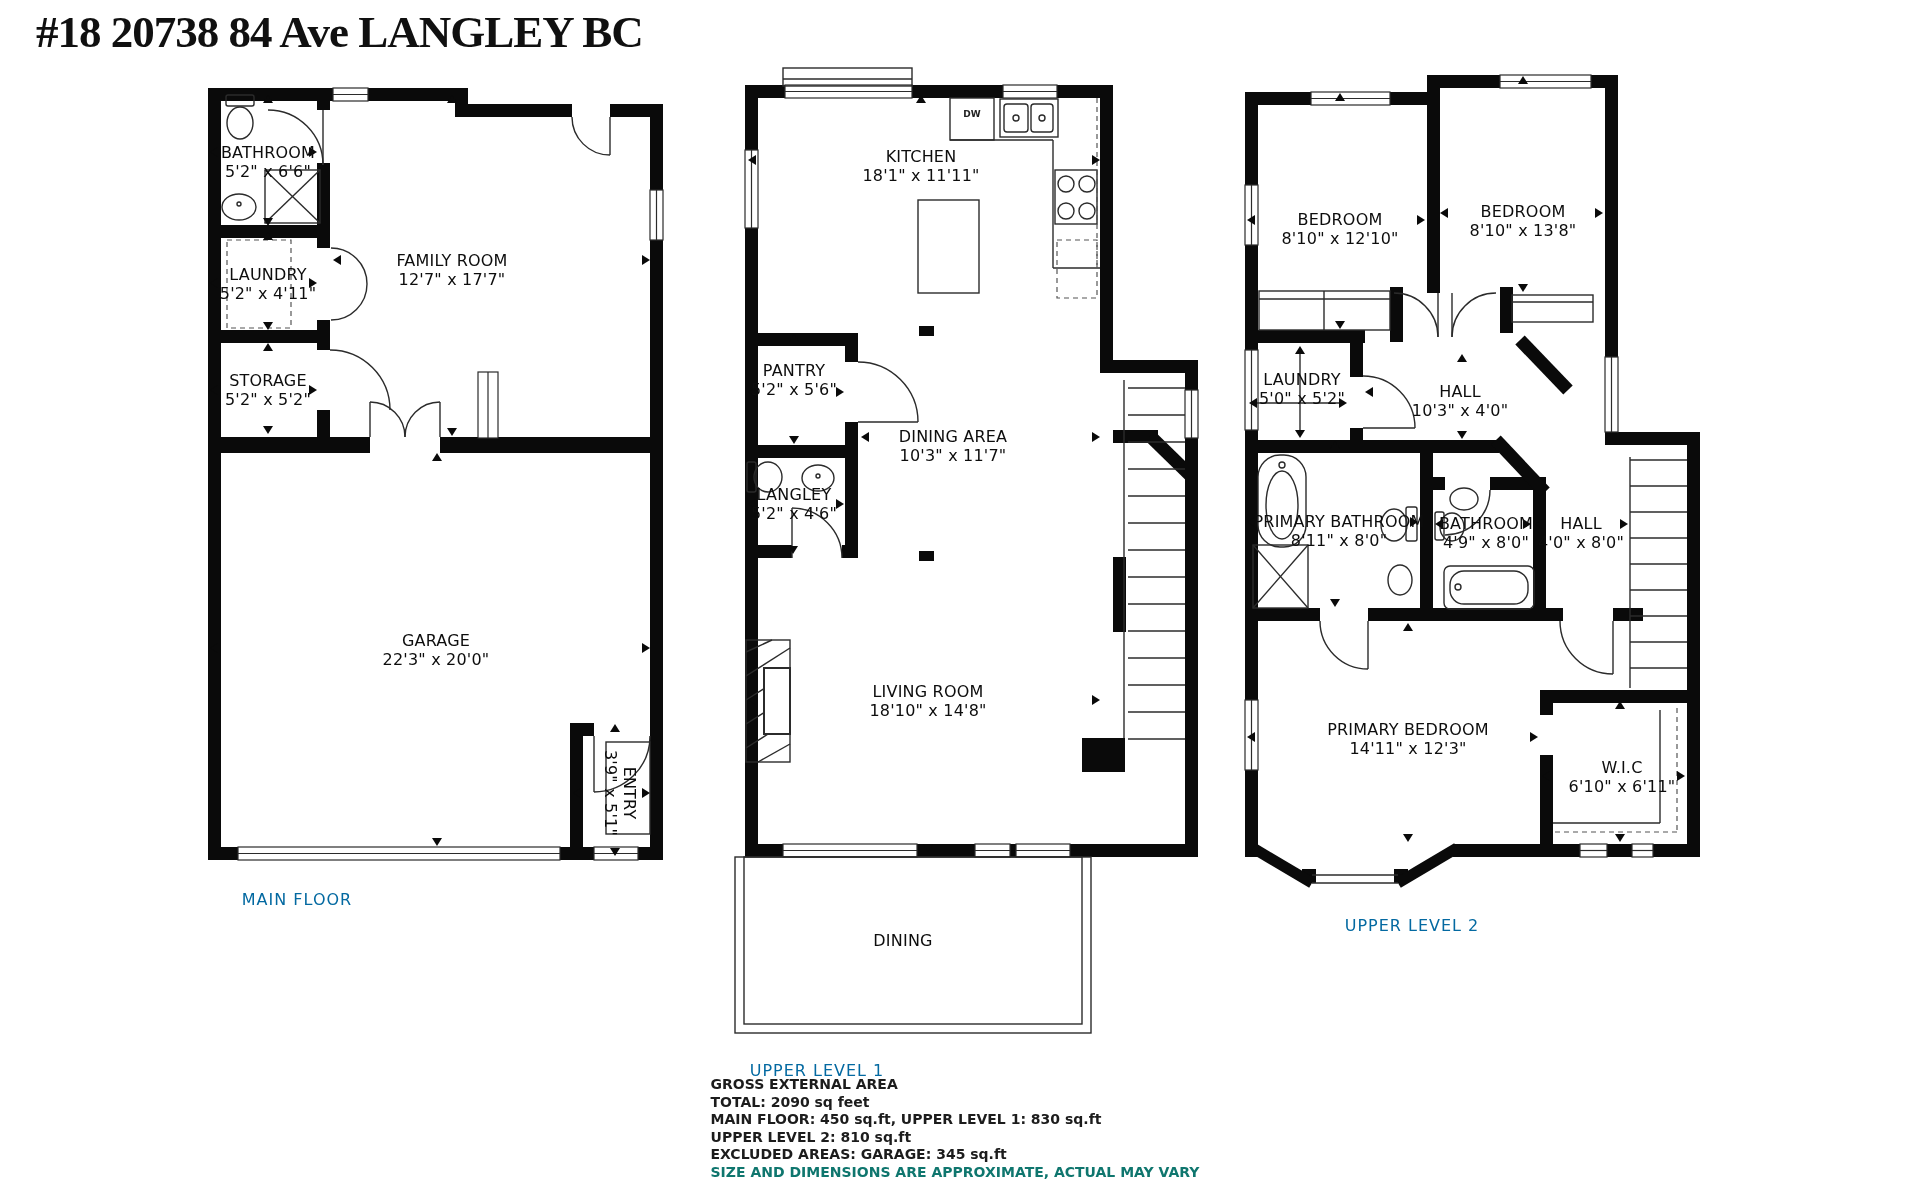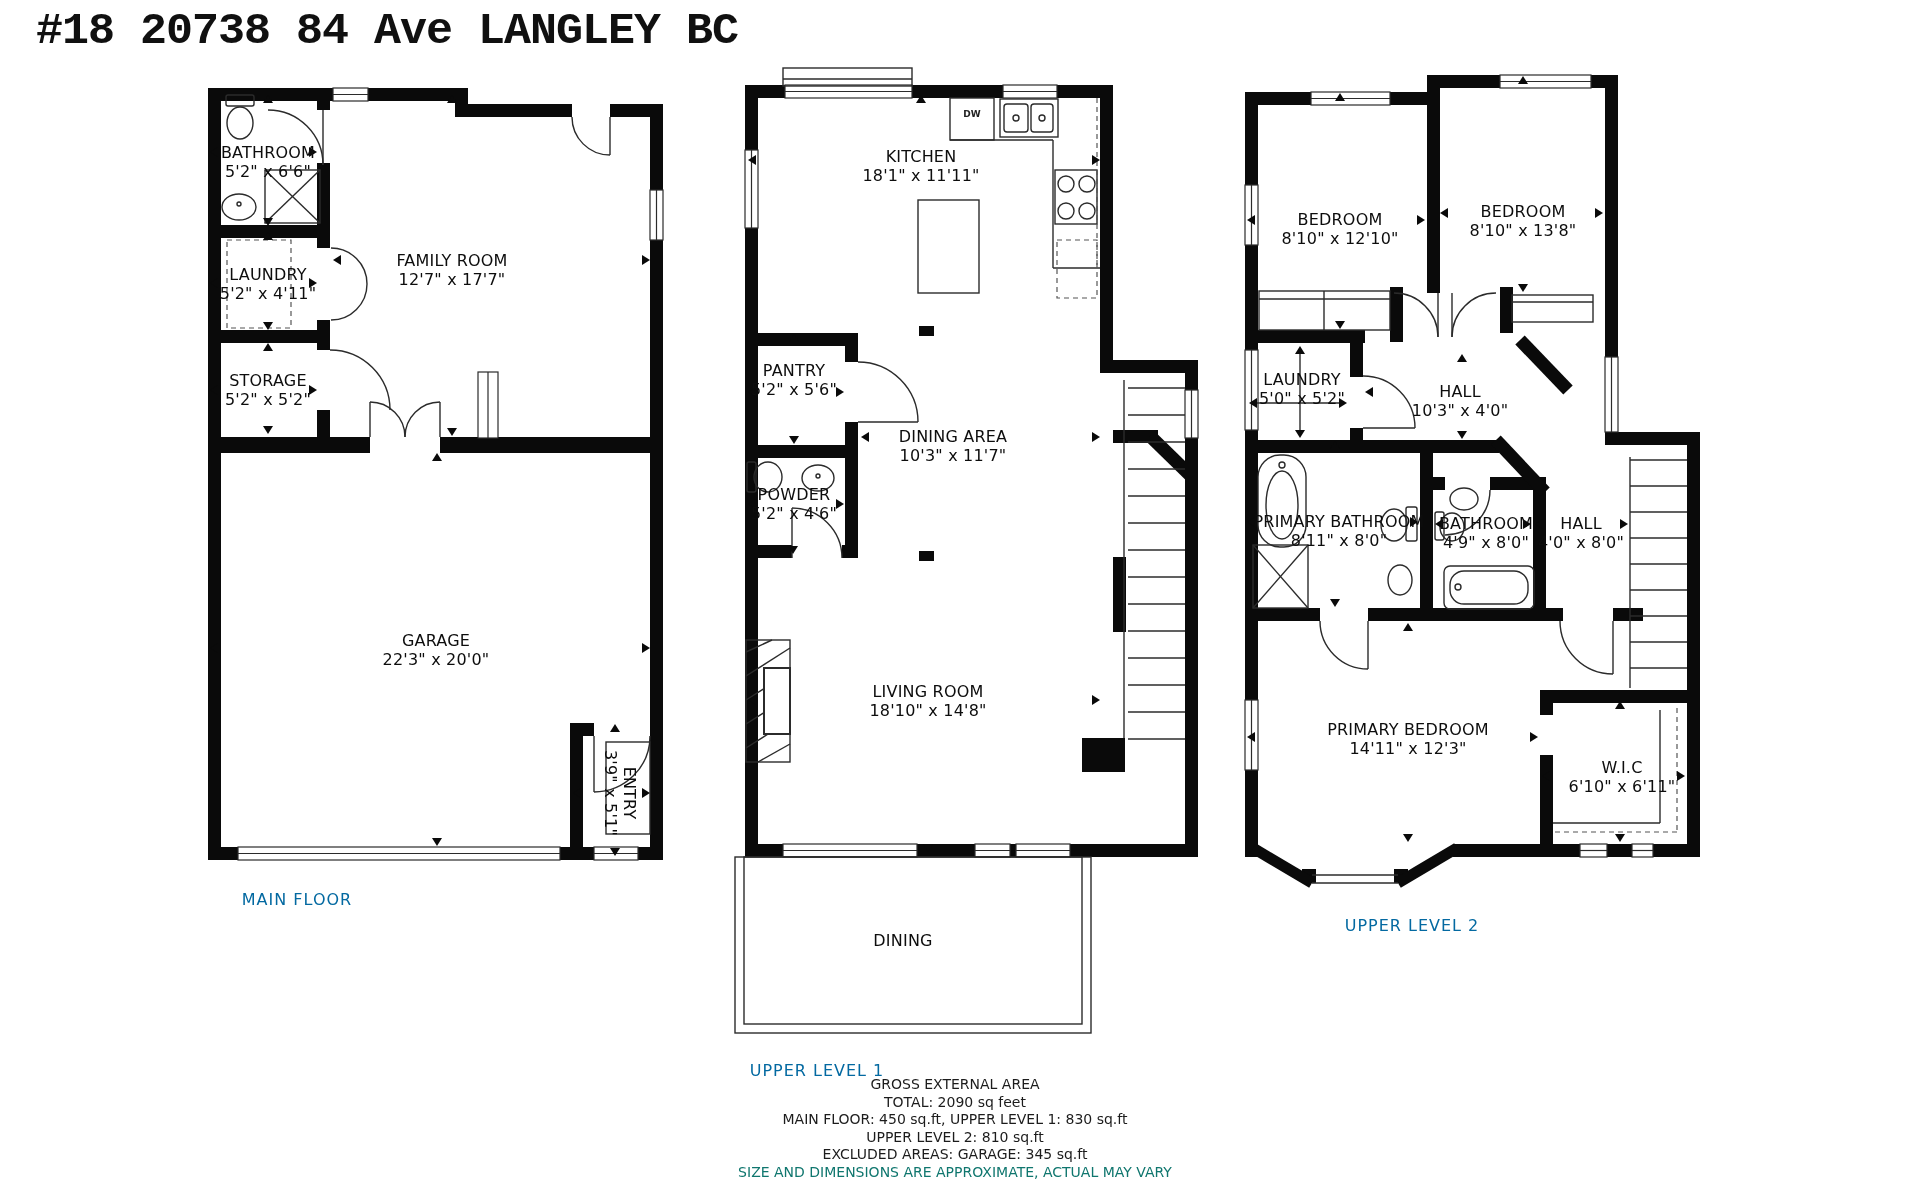--- a/index.html
+++ b/index.html
@@ -1,29 +1,29 @@
 <!DOCTYPE html>
 <html><head>
 <meta charset="utf-8">
 <style>
   html,body{margin:0;padding:0}
   body{width:1920px;height:1198px;position:relative;background:#fff;overflow:hidden;
        font-family:"DejaVu Sans",sans-serif;}
   #drawing{position:absolute;left:0;top:0;width:1920px;height:1198px}
-  .page-title{position:absolute;left:36px;top:6px;font-family:Liberation Mono, monospace;
+  .page-title{position:absolute;left:36px;top:6px;font-family:Liberation Serif, serif;
       font-size:45px;font-weight:600;letter-spacing:-1px;color:#101010;white-space:nowrap}
   .rlabel{position:absolute;transform:translate(-50%,-50%);text-align:center;
       font-size:16px;line-height:19px;color:#0d0d0d;white-space:nowrap;letter-spacing:.2px}
   .rlabel span{display:block}
   .rlabel.rot{transform:translate(-50%,-50%) rotate(90deg)}
   .fllabel{position:absolute;transform:translate(-50%,-50%);font-size:16px;letter-spacing:1px;
       color:#0369a1;white-space:nowrap}
   .dwlabel{position:absolute;transform:translate(-50%,-50%);font-size:9px;font-weight:bold;color:#222}
-  .footer{position:absolute;left:955px;top:1076px;transform:translateX(-50%);text-align:center;
-      font-size:14px;line-height:17.5px;font-weight:400;color:#1c1c1c;white-space:nowrap}
+  .footer{position:absolute;left:955px;top:1076px;transform:translateX(-50%);
+      font-size:14px;line-height:17.5px;font-weight:700;color:#1c1c1c;white-space:nowrap}
   .footer .muted{color:#0f766e}
 </style>
 </head>
 <body>
 
 <div id="drawing"><svg width="1920" height="1198" viewBox="0 0 1920 1198" xmlns="http://www.w3.org/2000/svg">
       <g fill="#0a0a0a">
         <rect x="208" y="88" width="13" height="772"></rect>
         <rect x="208" y="88" width="125" height="13"></rect>
         <rect x="368" y="88" width="100" height="13"></rect>
@@ -396,21 +396,21 @@
 
 <div class="rlabel" style="left:921px;top:166px">
   <span>KITCHEN</span>
     <span>18'1" x 11'11"</span>
   </div>
 <div class="rlabel" style="left:794px;top:380px">
   <span>PANTRY</span>
     <span>5'2" x 5'6"</span>
   </div>
 <div class="rlabel" style="left:794px;top:504px">
-  <span>POWDER</span>
+  <span>LANGLEY</span>
     <span>5'2" x 4'6"</span>
   </div>
 <div class="rlabel" style="left:953px;top:446px">
   <span>DINING AREA</span>
     <span>10'3" x 11'7"</span>
   </div>
 <div class="rlabel" style="left:928px;top:701px">
   <span>LIVING ROOM</span>
     <span>18'10" x 14'8"</span>
   </div>

